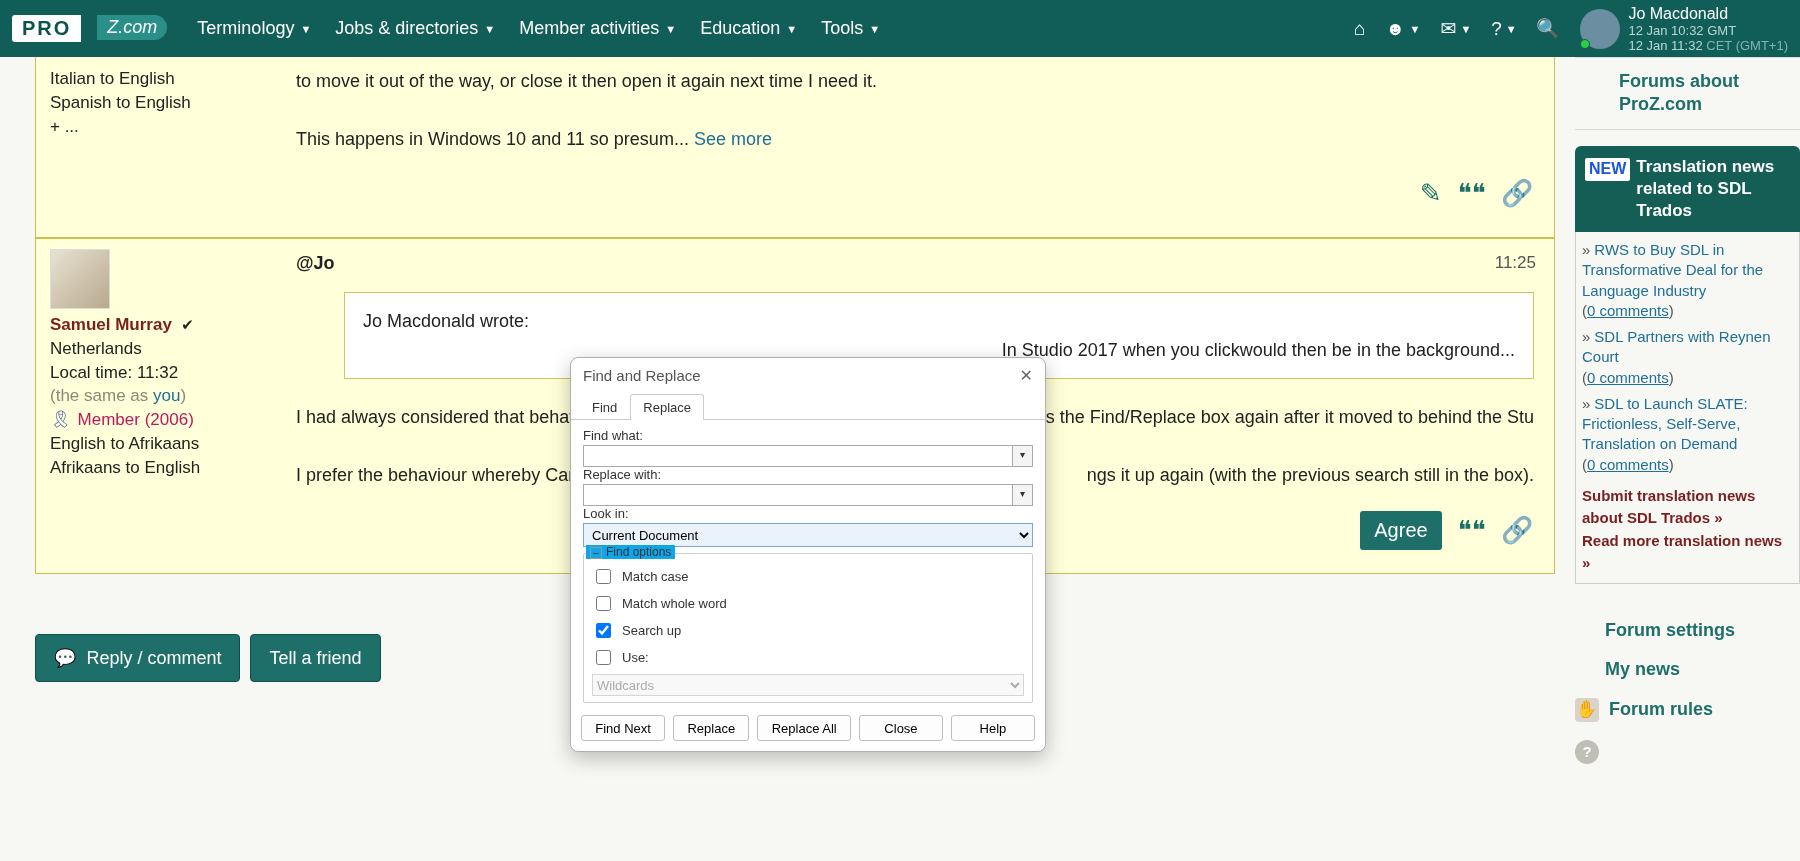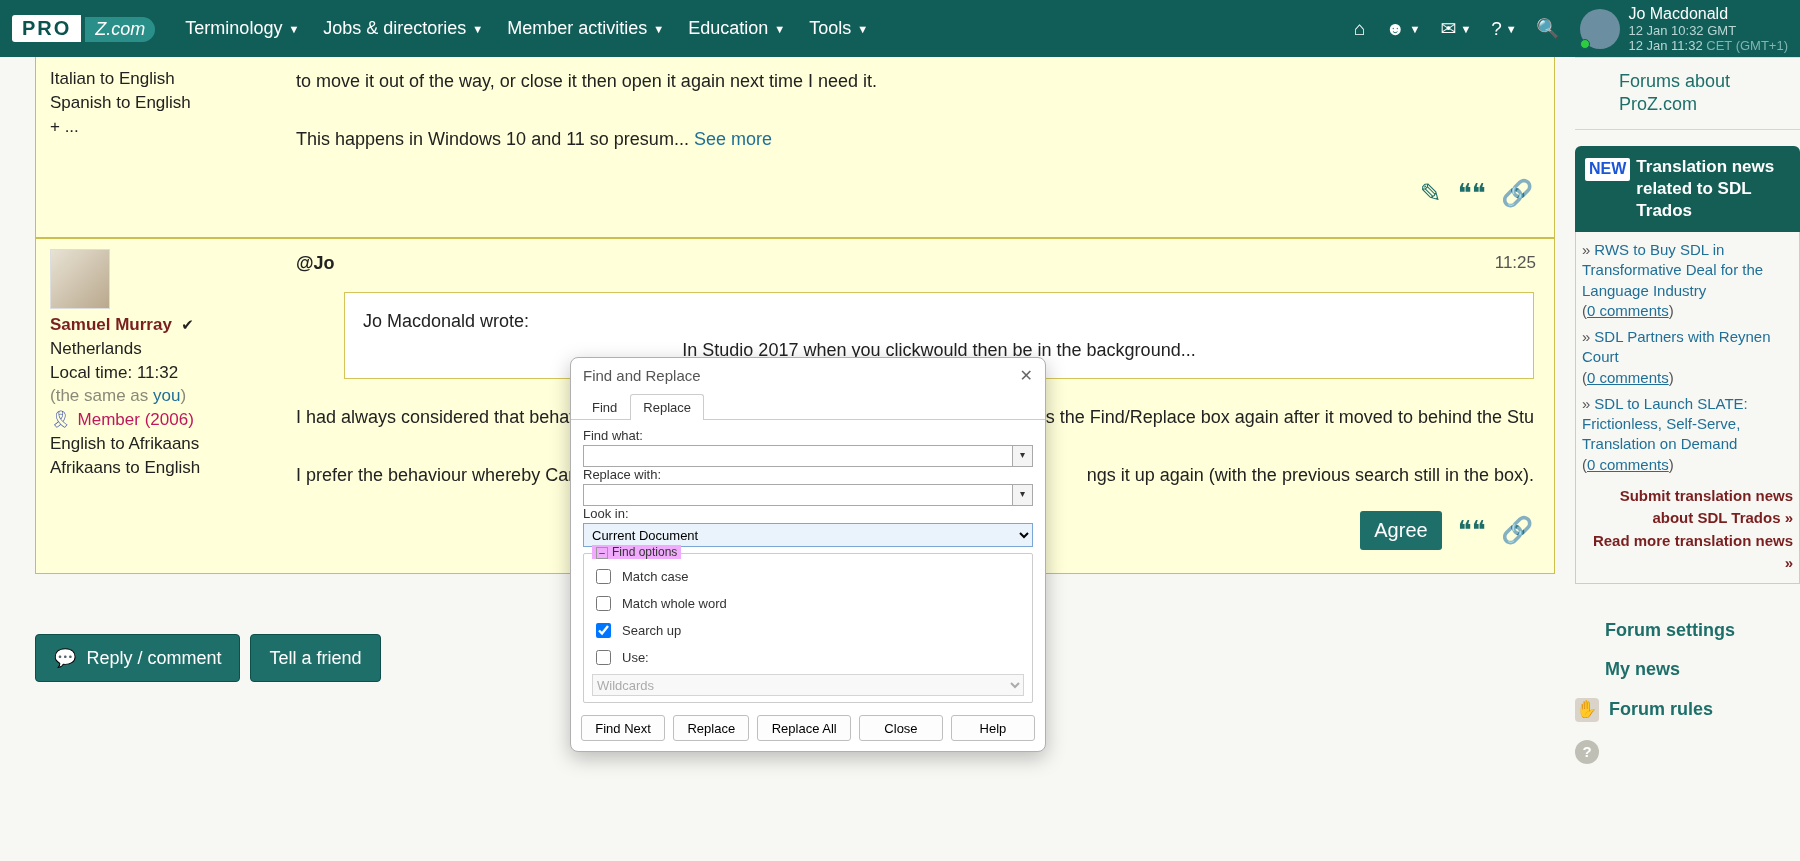--- a/index.html
+++ b/index.html
@@ -1,18 +1,18 @@
 <!DOCTYPE html>
 <html><head>
 <meta charset="utf-8">
 <style>
   html,body{margin:0;padding:0;font-family:Verdana,Arial,sans-serif;background:#f7f7f4;color:#222}
   *{box-sizing:border-box}
   .nav{background:#115e59;height:57px;display:flex;align-items:center;color:#fff;padding:0 12px}
-  .logo{display:flex;align-items:flex-end;gap:4px;margin-right:30px}
+  .logo{display:flex;align-items:flex-start;gap:16px;margin-right:30px}
   .logo .p1{background:#fff;color:#0b534f;font-weight:bold;letter-spacing:2px;font-size:20px;padding:2px 10px;border-radius:3px 0 0 3px}
   .logo .p2{background:#2a8f89;color:#fff;font-style:italic;font-size:18px;padding:2px 10px;border-radius:0 16px 16px 0}
   .menus{display:flex;gap:24px}
   .menu-item{display:flex;align-items:center;gap:6px;font-size:18px;cursor:pointer}
   .caret{font-size:11px}
   .nav-right{margin-left:auto;display:flex;align-items:center;gap:20px}
   .nav-ico{font-size:19px;cursor:pointer;display:flex;align-items:center;gap:4px}
   .user-block{display:flex;align-items:center;gap:8px}
   .avatar-sm{width:40px;height:40px;border-radius:50%;background:#6b8fa0;position:relative}
   .online-dot{width:10px;height:10px;border-radius:50%;background:#2ecc40;position:absolute;bottom:0;left:0;border:1px solid #115e59}
@@ -38,30 +38,30 @@
   .seemore{color:#1f6f97;cursor:pointer}
   .post-actions{display:flex;justify-content:flex-end;gap:16px;margin-top:20px;align-items:center}
   .agree-btn{background:#1e6f69;color:#fff;border:none;padding:8px 14px;font-size:20px;border-radius:3px;cursor:pointer}
   .ai{color:#1e6f69;font-size:26px;cursor:pointer}
 
   .bottom-btns{margin-top:60px;display:flex;gap:10px}
   .bb{background:#1e6f69;color:#fff;border:1px solid #0e4f49;padding:12px 18px;font-size:18px;border-radius:4px;cursor:pointer;display:flex;align-items:center;gap:10px}
 
   .side{position:absolute;right:0;top:0;width:225px;font-size:17px}
   .side-links{border-top:1px solid #ddd}
-  .side-links a{display:block;padding:12px 2px 12px 44px;color:#1e6f69;font-weight:normal;border-bottom:1px solid #d7d7d0;text-decoration:none;font-size:18px;line-height:1.3;cursor:pointer}
+  .side-links a{display:block;padding:12px 2px 12px 44px;color:#1e6f69;font-weight:bold;border-bottom:1px solid #d7d7d0;text-decoration:none;font-size:18px;line-height:1.3;cursor:pointer}
   .news-head{background:#155e56;color:#fff;padding:10px 10px;border-radius:6px 6px 0 0;font-weight:bold;font-size:17px;margin-top:16px;display:flex;align-items:flex-start;gap:6px;line-height:1.3}
   .new-badge{background:#fff;color:#1a56d6;font-size:16px;padding:1px 4px;font-weight:bold;border-radius:2px;margin-top:2px}
   .news-body{border:1px solid #ccc;border-top:0;padding:8px 6px;font-size:15px;line-height:1.35}
   .news-item{margin-bottom:6px}
   .news-item a{color:#1f6f97;text-decoration:none}
   .news-item .raquo{color:#555;margin-right:4px}
   .news-item .cm{color:#555}
   .news-item .cm a{text-decoration:underline}
-  .news-more{text-align:right;color:#7a1f1f;font-size:15px;margin-top:10px;line-height:1.5}
+  .news-more{text-align:left;color:#7a1f1f;font-size:15px;margin-top:10px;line-height:1.5}
   .news-more a{color:#7a1f1f;text-decoration:none;font-weight:bold;display:block}
   .side-links2 a{display:block;padding:6px 2px 6px 30px;color:#1e6f69;font-weight:bold;text-decoration:none;font-size:18px;margin-top:6px}
   .side-links2 .withico{display:flex;align-items:center;gap:10px;padding-left:0}
   .handico{width:24px;height:24px;background:#d9d3c9;border-radius:4px;font-size:17px;display:flex;align-items:center;justify-content:center;color:#7a7466}
   .qico{width:24px;height:24px;background:#bfbfb5;border-radius:50%;font-size:15px;display:flex;align-items:center;justify-content:center;color:#fff}
 
   .profpic{width:60px;height:60px;border:1px solid #ddd;background:linear-gradient(135deg,#e8e2d4,#b9a98d);margin-bottom:4px}
 
   
   .fnr{position:absolute;left:570px;top:300px;width:476px;background:#fff;border:1px solid #b0b0b0;border-radius:8px;box-shadow:0 6px 20px rgba(0,0,0,0.25);font-family:"Segoe UI",Arial,sans-serif;font-size:13px;color:#333}
@@ -71,21 +71,21 @@
   .fnr-tab{padding:5px 12px;border:1px solid transparent;border-bottom:none;cursor:pointer;font-size:13px;position:relative;top:1px}
   .fnr-tab.active{border-color:#ccc;background:#fff;border-radius:3px 3px 0 0}
   .fnr-body{padding:8px 12px 4px 12px}
   .fnr-row{}
   .fnr-row label{display:block;margin-bottom:2px;font-size:13px}
   .fnr-row .fld{display:flex}
   .fnr-row input.txt{flex:1;height:22px;border:1px solid #a9a9a9;padding:0 4px;font-size:13px}
   .dd-btn{width:20px;height:22px;border:1px solid #a9a9a9;border-left:0;background:#f4f4f4;font-size:10px;line-height:18px;text-align:center;cursor:pointer}
   .fnr-row select{width:100%;height:24px;border:1px solid #7aa7d4;background:#eaf3fb;font-size:13px;padding:0 4px}
   .fnr-group{border:1px solid #ccc;border-radius:2px;padding:6px 8px;margin-top:6px;position:relative}
-  .fnr-group .legend{position:absolute;top:-9px;left:8px;background:#f0abfc;padding:0 4px;font-size:12px}
+  .fnr-group .legend{position:absolute;top:-9px;left:2px;background:#0ea5e9;padding:0 4px;font-size:12px}
   .fnr-group .legend .mini{display:inline-block;width:12px;height:12px;border:1px solid #999;font-size:10px;line-height:10px;text-align:center;margin-right:4px}
   .chk{display:flex;align-items:center;gap:8px;margin:6px 0;font-size:13px}
   .chk input{width:15px;height:15px}
   .fnr-group select{width:100%;height:22px;border:1px solid #c4c4c4;background:#f6f6f6;color:#888;font-size:13px}
   .fnr-foot{display:flex;gap:8px;padding:8px 10px 10px 10px}
   .fnr-foot button{flex:1 1 auto;height:26px;border:1px solid #bfbfbf;background:#fdfdfd;border-radius:3px;font-size:13px;cursor:pointer;padding:0 10px}
   .fnr-foot button.wide{min-width:84px}
 </style>
 </head>
 <body>
@@ -167,21 +167,21 @@
         <div class="samey"><span>(the same as </span><a>you</a><span>)</span></div>
         <div><span class="ribbon">🎗</span><span class="member">Member (2006)</span></div>
         <div>English to Afrikaans</div>
         <div>Afrikaans to English</div>
       </div>
       <div class="rcol">
         <span class="ts">11:25</span>
         <div class="subj">@Jo</div>
         <div class="quote">
           <div>Jo Macdonald wrote:</div>
-          <div style="display:flex;justify-content:center">
+          <div style="display:flex;justify-content:flex-end">
               <span>In Studio 2017 when you click</span>
               <span style="text-align:right">would then be in the background...</span>
             </div>
         </div>
         <div style="display:flex;justify-content:space-between">
             <span>I had always considered that behaviou</span>
             <span>ss the Find/Replace box again after it moved to behind the Stu</span>
           </div>
         <br>
         <div style="display:flex;justify-content:space-between">

